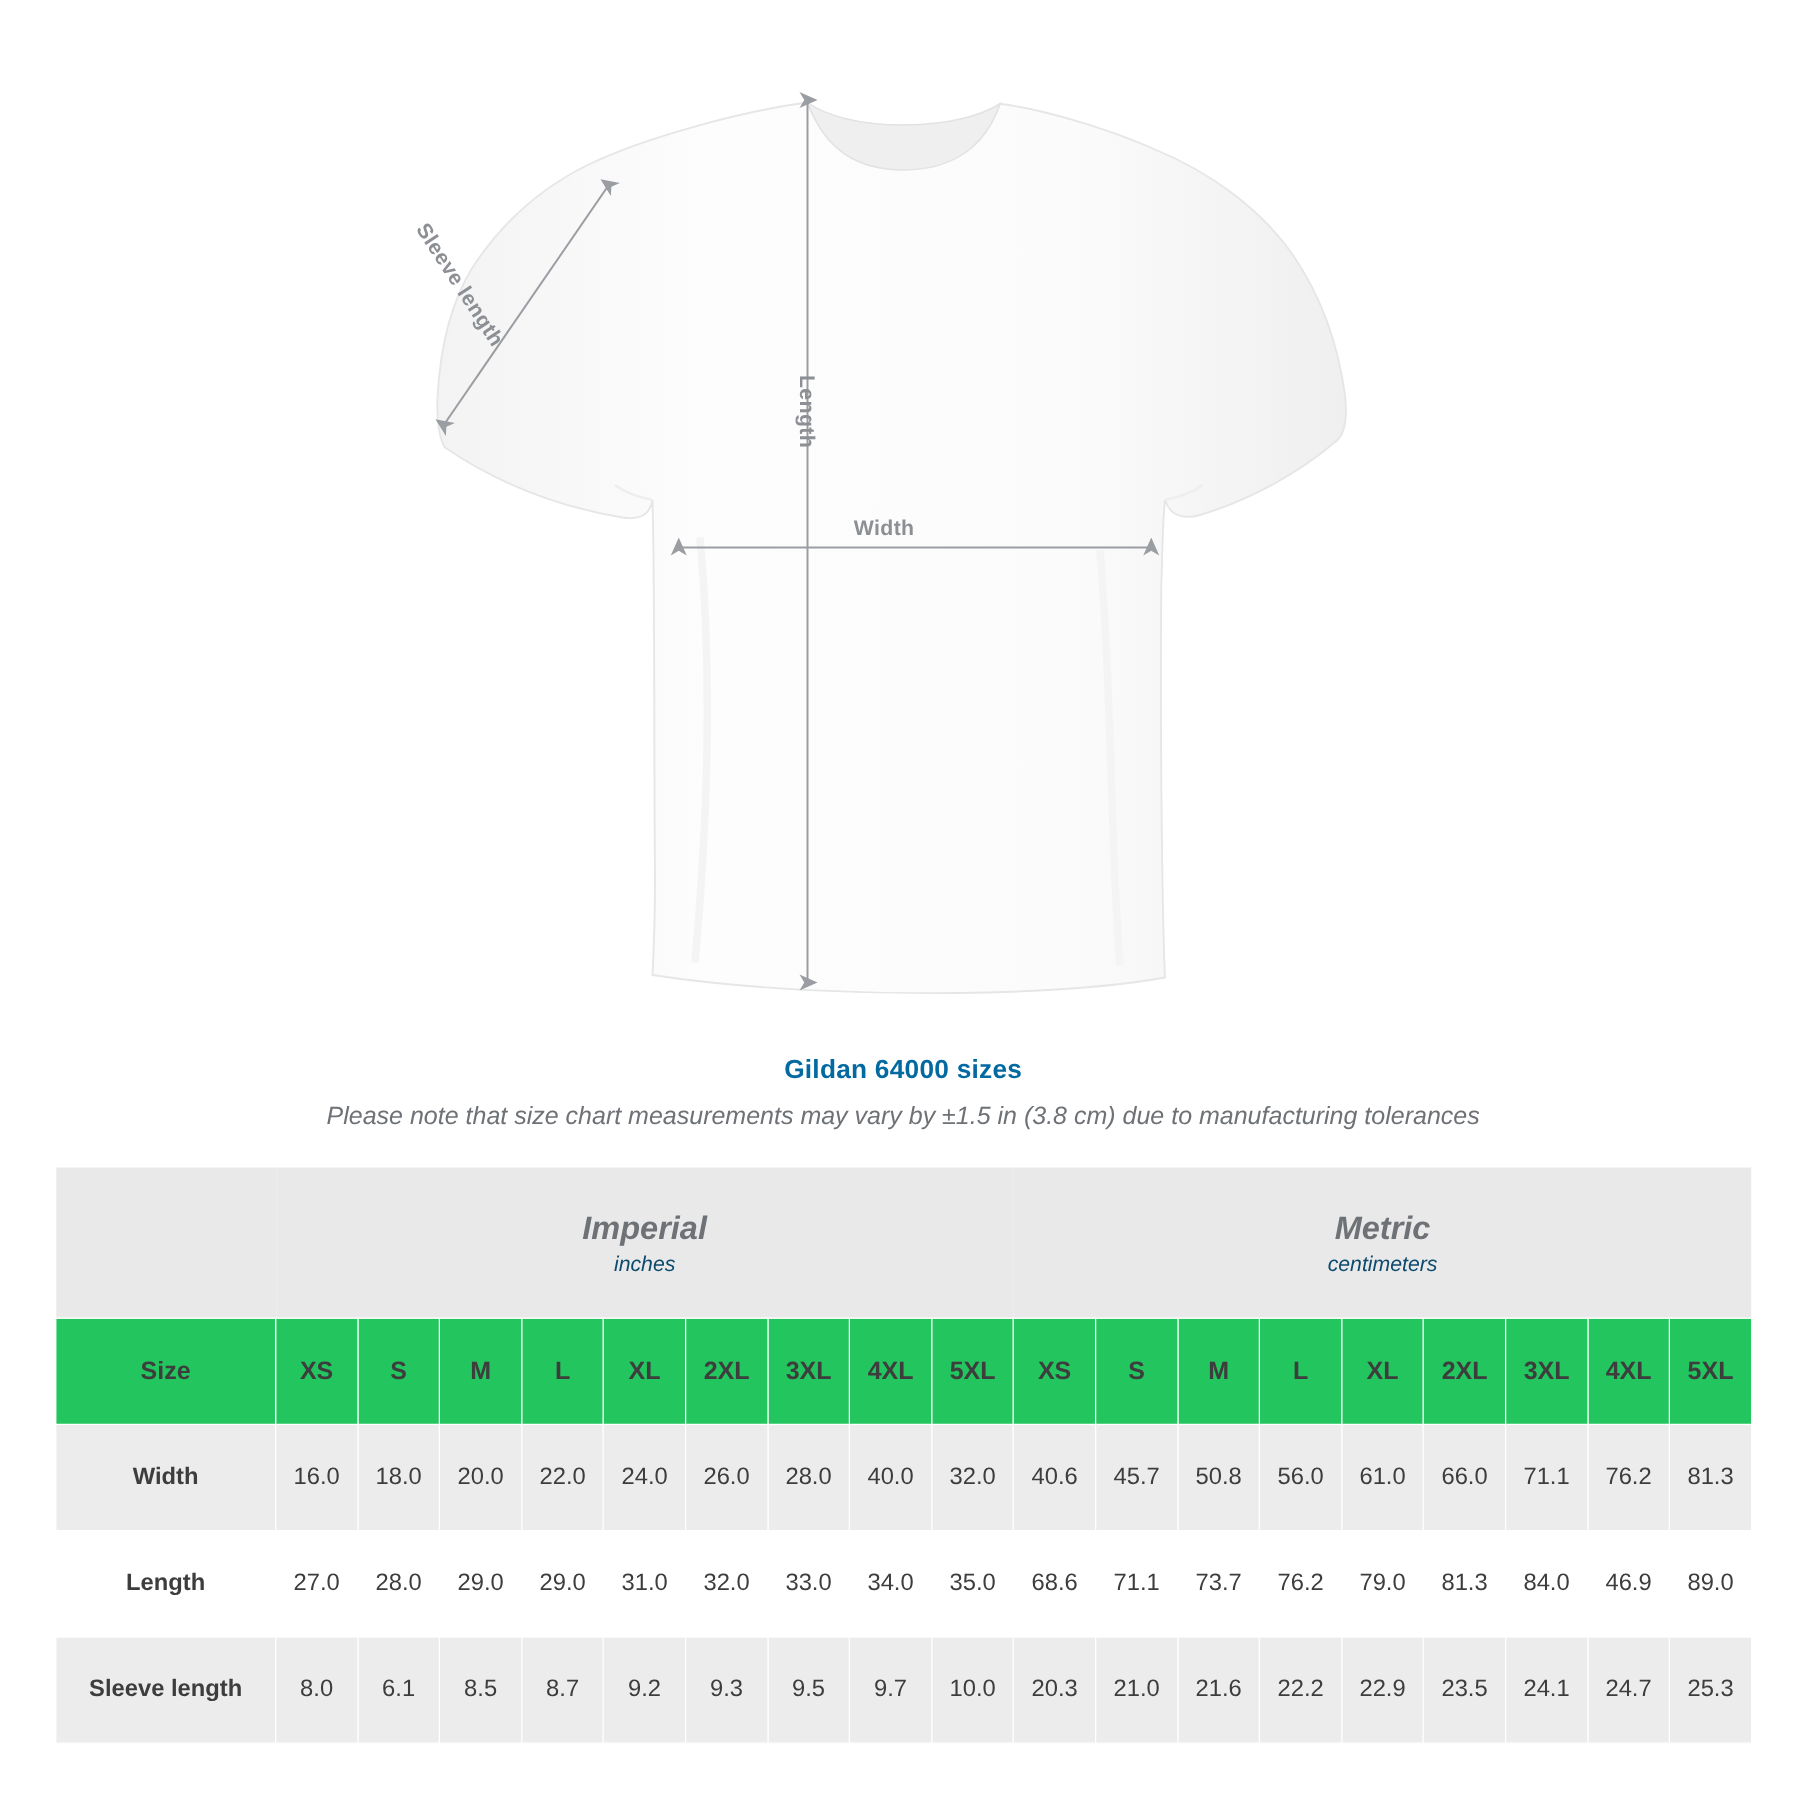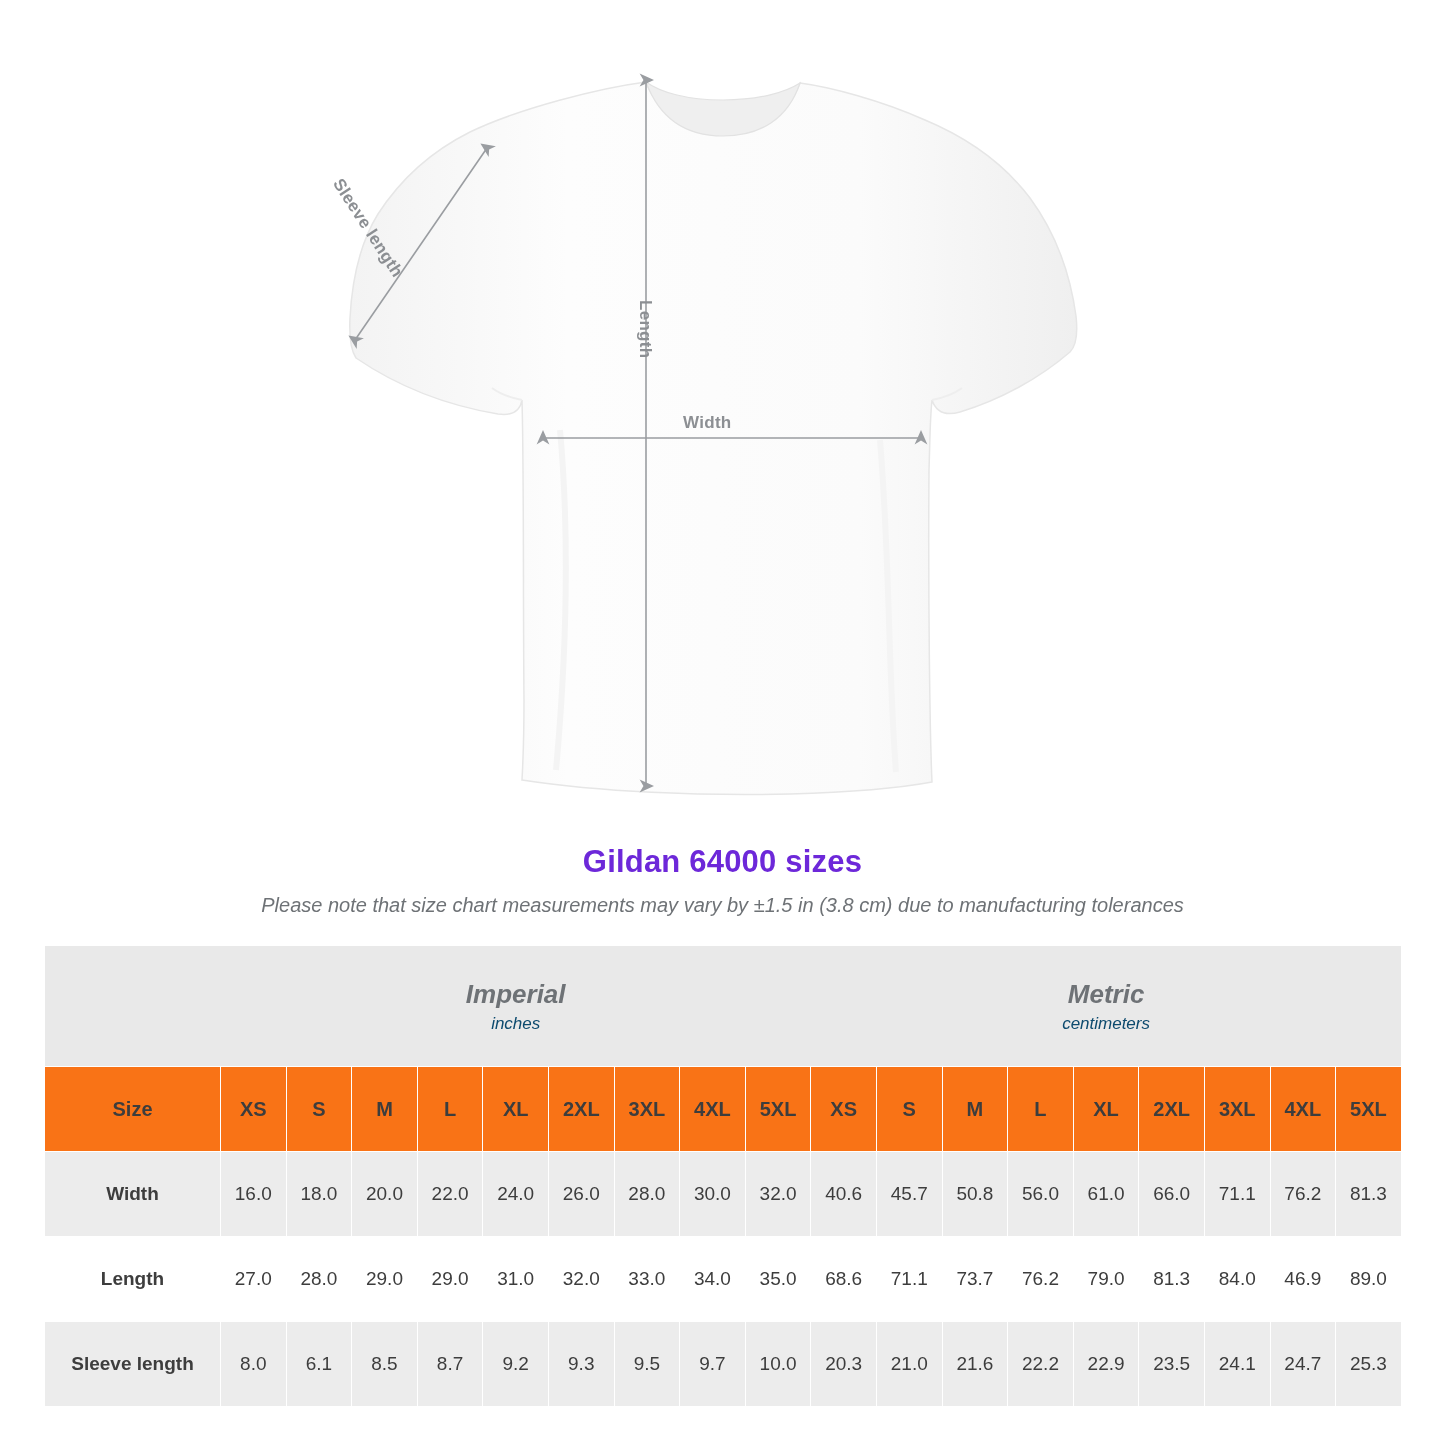--- a/index.html
+++ b/index.html
@@ -56,23 +56,23 @@
     left: 683px;
     top: 413px;
   }
 
   
   .title-block {
     text-align: center;
     margin-top: 14px;
   }
   .chart-title {
-    font-size: 31px;
-    font-weight: bold;
-    color: #6d28d9;
+    font-size: 21px;
+    font-weight: bold;
+    color: #0369a1;
     margin: 0;
     letter-spacing: 0.2px;
   }
   .chart-note {
     font-size: 20px;
     font-style: italic;
     color: #6e7276;
     margin: 14px 0 0 0;
   }
 
@@ -115,21 +115,21 @@
     vertical-align: middle;
   }
   td.rowhead {
     font-weight: bold;
     font-size: 20px;
     width: 176px;
   }
   tr.r-odd td { background: #ffffff; }
   tr.r-even td { background: #ececec; }
   tr.r-head td {
-    background: #f97316;
+    background: #22c55e;
     font-weight: bold;
     font-size: 20px;
   }
   tr.r-head td.rowhead { font-weight: bold; }
 </style>
 </head>
 <body>
 
 <div class="page">
 
@@ -240,21 +240,21 @@
 
         <tr class="r-even">
           <td class="rowhead">Width</td>
           <td>16.0</td>
           <td>18.0</td>
           <td>20.0</td>
           <td>22.0</td>
           <td>24.0</td>
           <td>26.0</td>
           <td>28.0</td>
-          <td>30.0</td>
+          <td>40.0</td>
           <td>32.0</td>
           <td>40.6</td>
           <td>45.7</td>
           <td>50.8</td>
           <td>56.0</td>
           <td>61.0</td>
           <td>66.0</td>
           <td>71.1</td>
           <td>76.2</td>
           <td>81.3</td>

